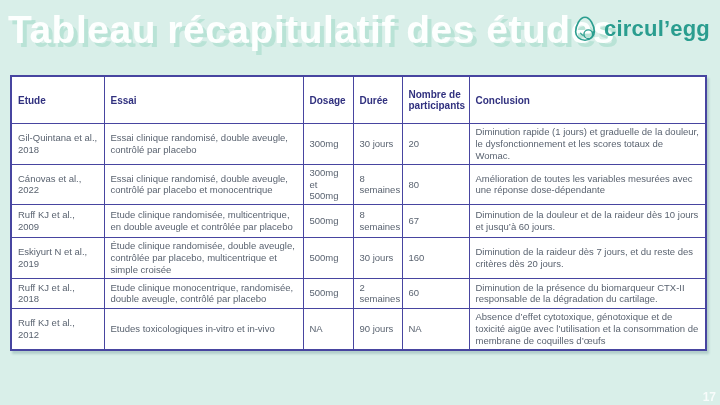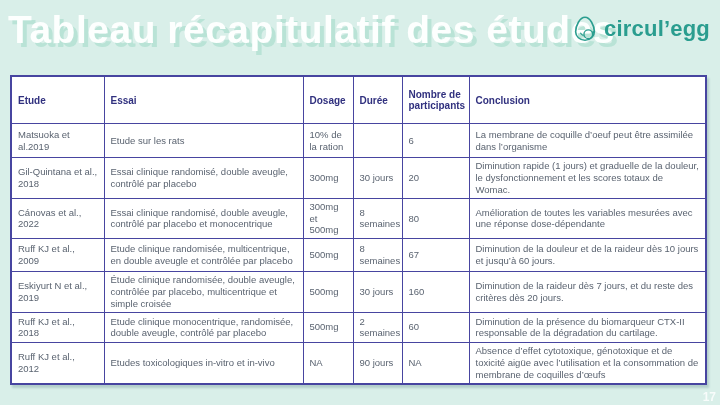--- a/index.html
+++ b/index.html
@@ -79,28 +79,20 @@
       <tr style="height:38px">
         <th>Etude</th>
         <th>Essai</th>
         <th>Dosage</th>
         <th>Durée</th>
         <th>Nombre de participants</th>
         <th>Conclusion</th>
       </tr>
     </thead>
     <tbody>
-      <tr style="height:34px">
-        <td>Matsuoka et al.2019</td>
-        <td>Etude sur les rats</td>
-        <td>10% de la ration</td>
-        <td></td>
-        <td>6</td>
-        <td>La membrane de coquille d’oeuf peut être assimilée dans l’organisme</td>
-      </tr>
       <tr style="height:33px">
         <td>Gil-Quintana et al., 2018</td>
         <td>Essai clinique randomisé, double aveugle, contrôlé par placebo</td>
         <td>300mg</td>
         <td>30 jours</td>
         <td>20</td>
         <td>Diminution rapide (1 jours) et graduelle de la douleur, le dysfonctionnement et les scores totaux de Womac.</td>
       </tr>
       <tr style="height:33px">
         <td>Cánovas et al., 2022</td>

